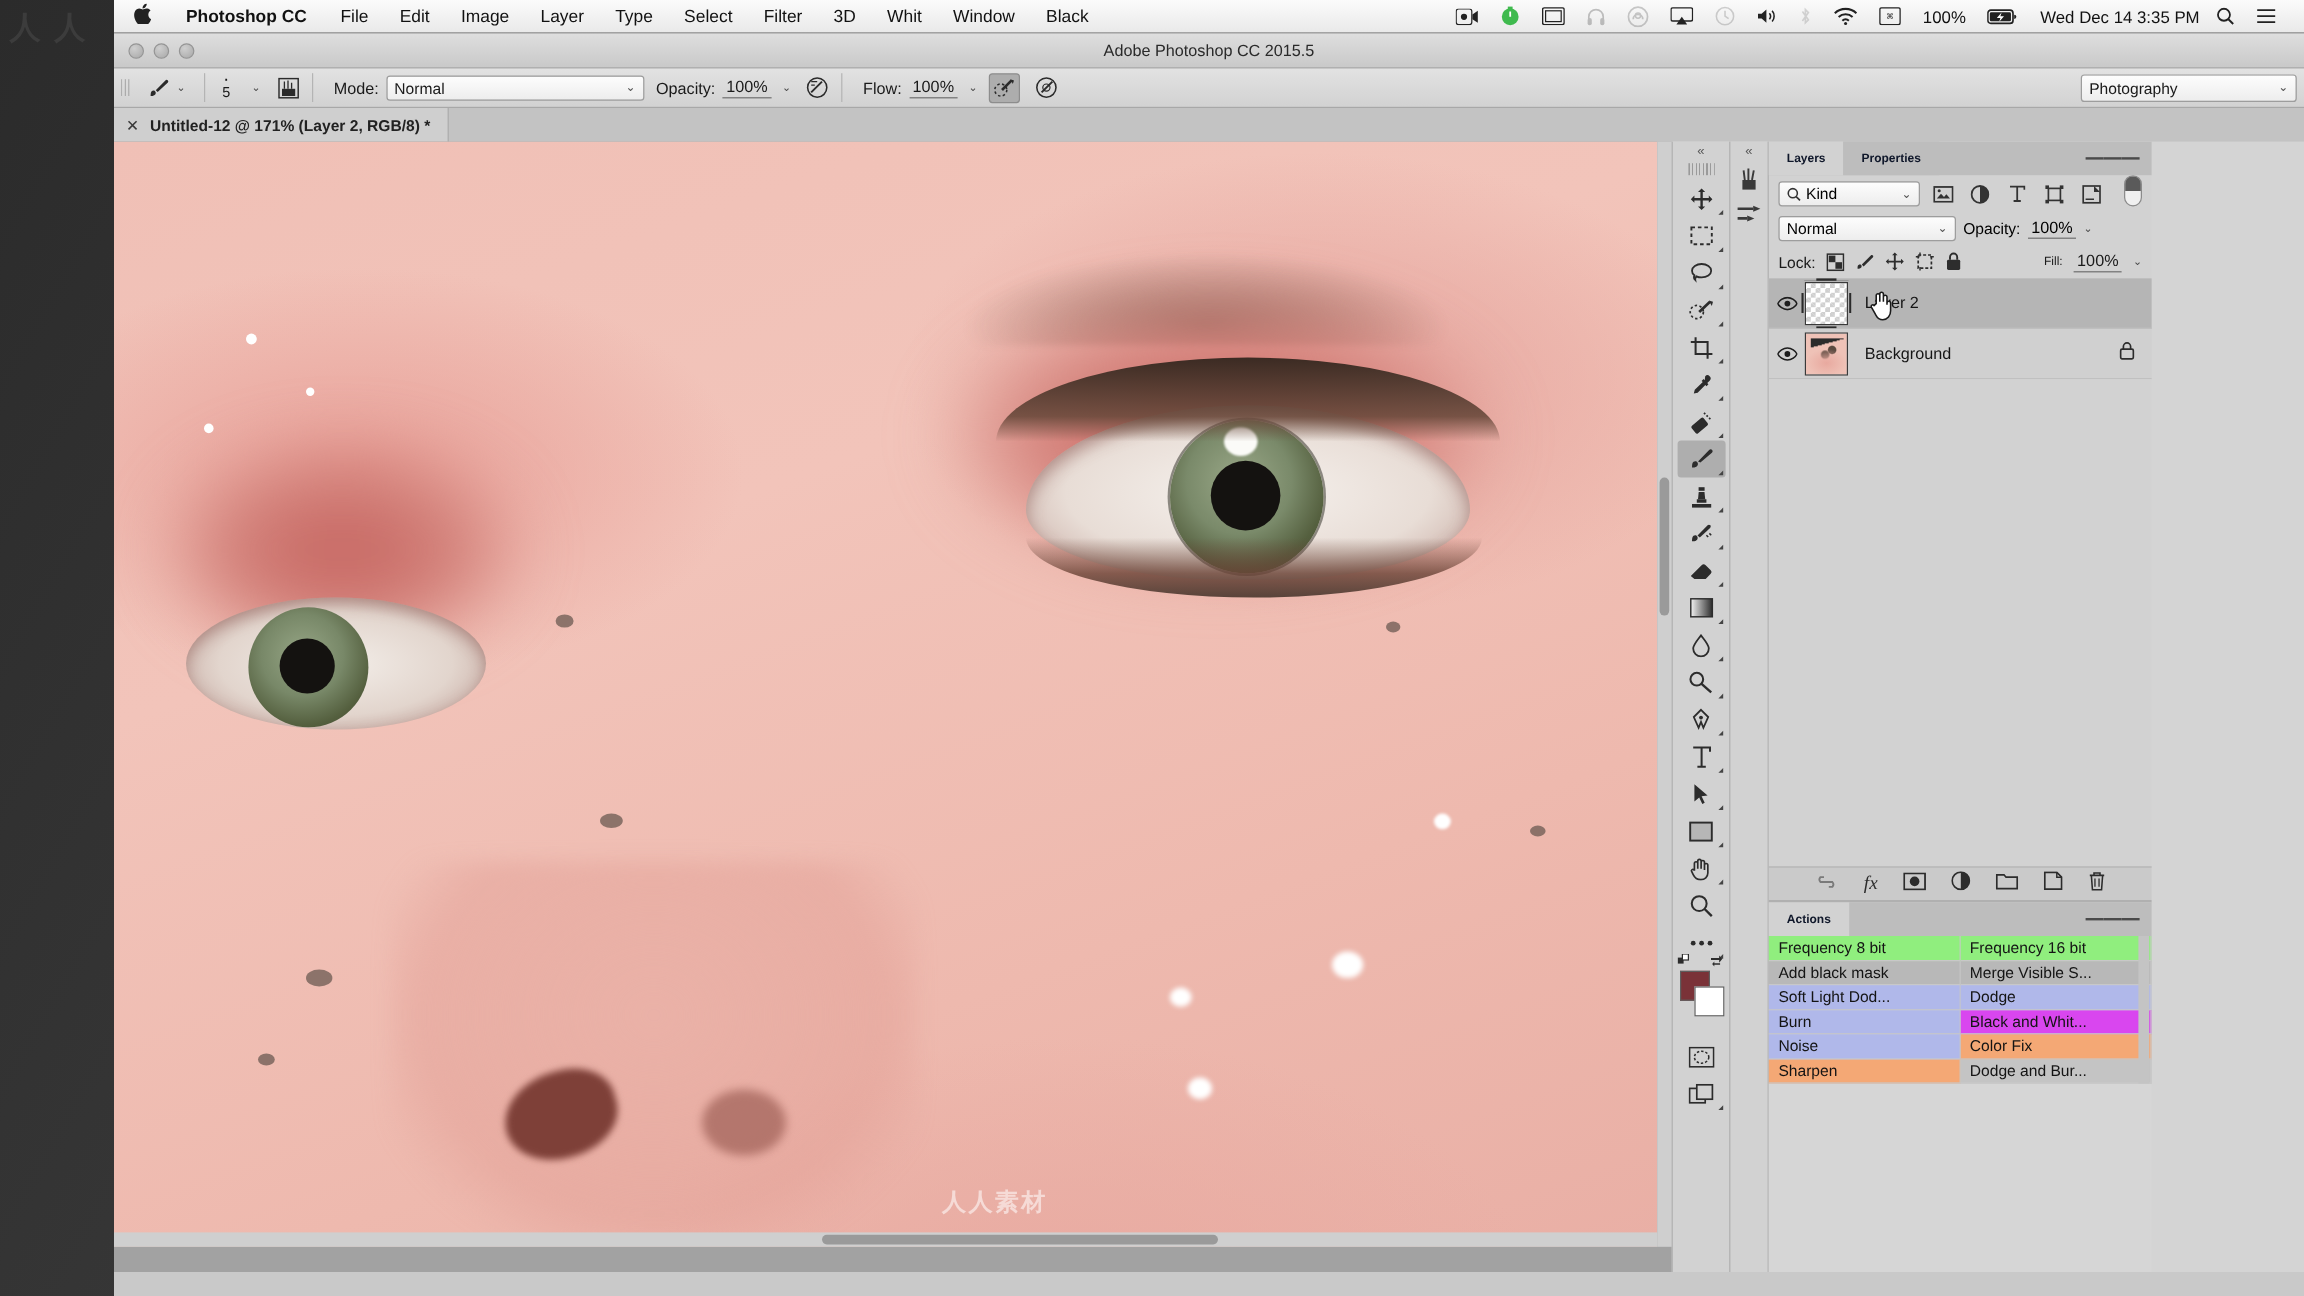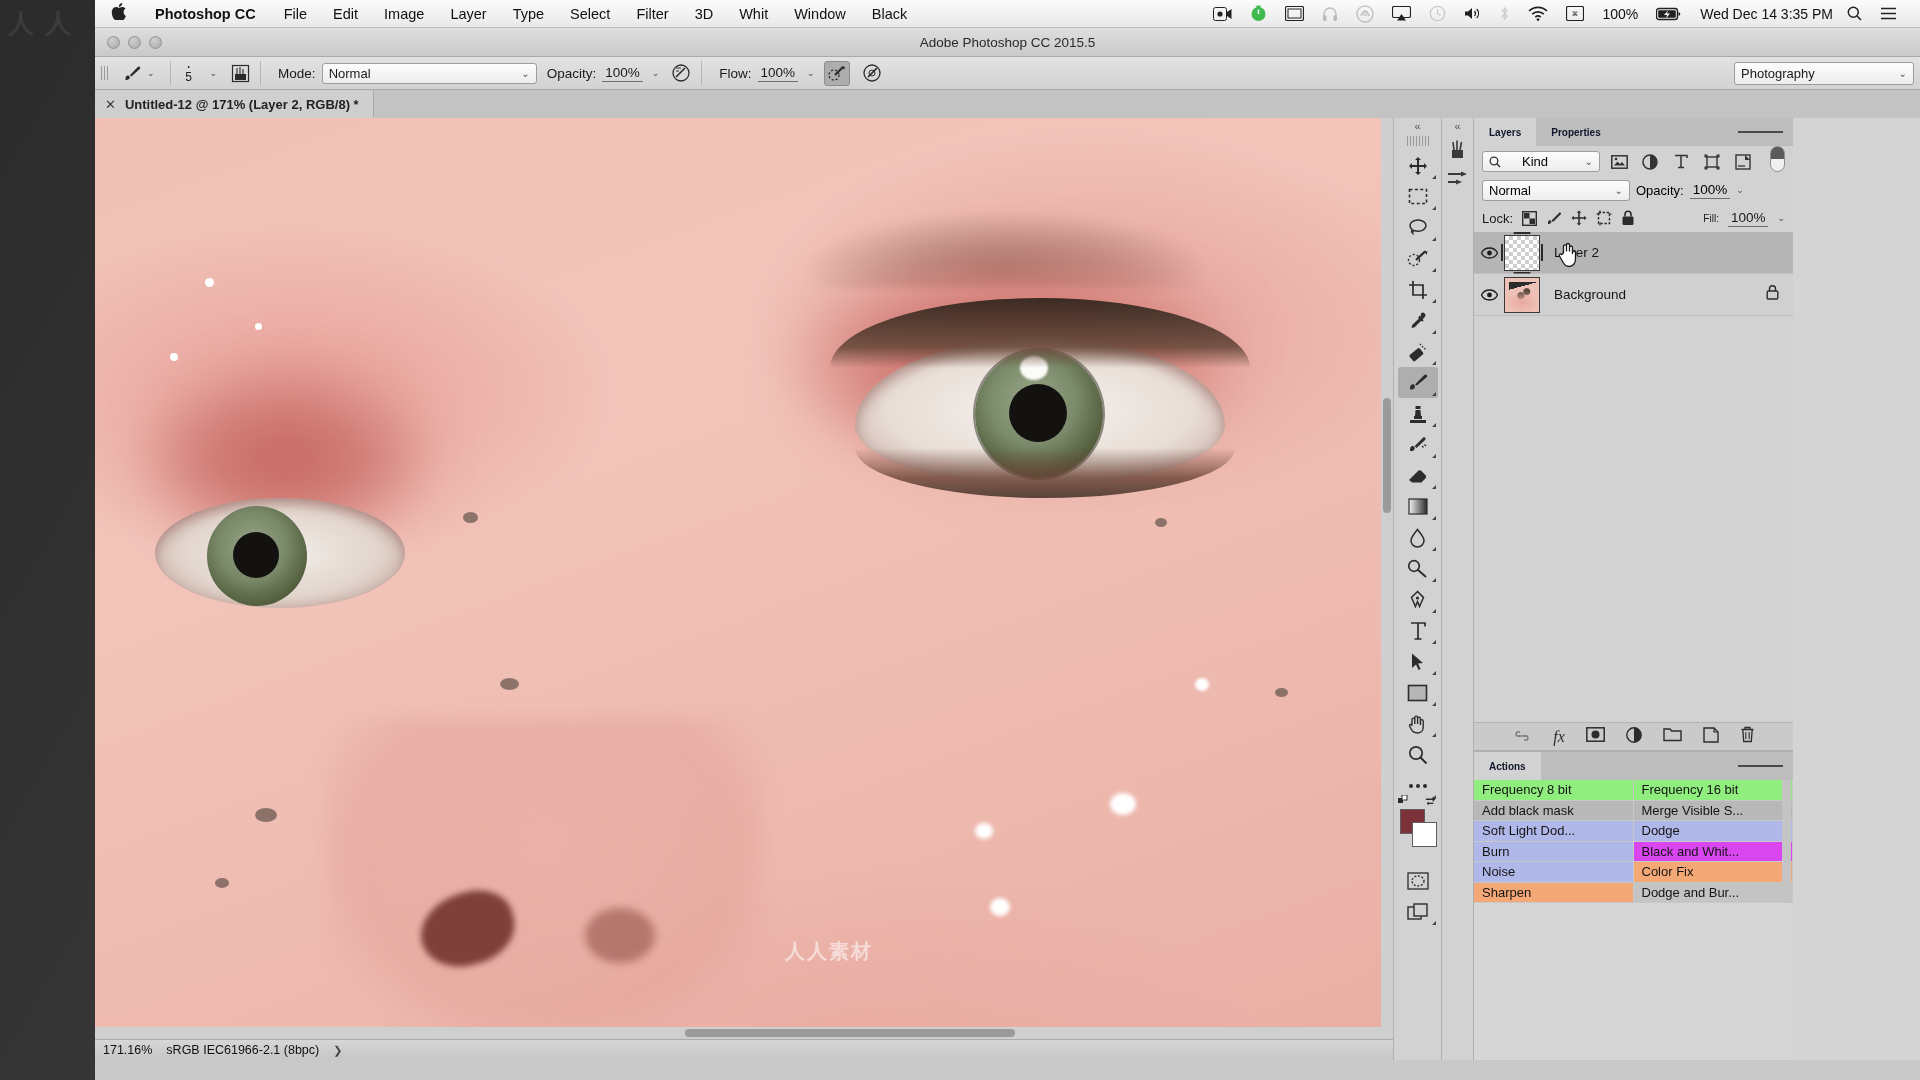--- a/index.html
+++ b/index.html
@@ -72,21 +72,21 @@
   .opt-sep { width:1px; height:24px; background:#b4b4b4; margin:0 7px; }
   .caret { font-size:9px; color:#4a4a4a; }
   .brushsize { display:flex; flex-direction:column; align-items:center;
      font-size:12px; line-height:1.0; width:22px; }
   .brushsize .dot { font-size:16px; line-height:8px; }
   .opt-label { margin:0 6px 0 10px; }
   .ps-select {
     height:21px; background:linear-gradient(#fdfdfd,#ededed);
     border:1px solid #9d9d9d; border-radius:3px;
     display:flex; align-items:center; padding:0 6px;
-    font-size:13px; min-width:60px; position:relative;gap:17px;
+    font-size:13px; min-width:60px; position:relative;
   }
   .ps-select .cv { margin-left:auto; padding-left:14px; font-size:10px; color:#555; }
   .numfield {
     border-bottom:1px solid #6f6f6f; padding:0 3px 1px 3px;
     font-size:13.5px; min-width:40px; text-align:left;
   }
   .tbtn { width:26px; height:25px; display:flex; align-items:center;
     justify-content:center; border-radius:3px; }
   .tbtn.on { background:#adadad; border:1px solid #8d8d8d; }
   .workspace { margin-left:auto; }
@@ -164,21 +164,21 @@
     filter:blur(3px); }
   .nose { position:absolute; left:230px; top:600px; width:440px; height:320px;
     background:radial-gradient(ellipse at 50% 40%, rgba(233,176,166,.9), rgba(222,150,141,.35) 62%, transparent 80%);
     filter:blur(8px); }
   .nostril-l { position:absolute; left:325px; top:775px; width:95px; height:72px;
     border-radius:55% 45% 50% 50%; background:#7e4038; filter:blur(3px); transform:rotate(-16deg); }
   .nostril-r { position:absolute; left:490px; top:790px; width:70px; height:55px;
     border-radius:50%; background:#8a4a41; filter:blur(4px); opacity:.55; }
   .glitter { position:absolute; border-radius:50%; background:#fff; filter:blur(.6px); }
   .freck { position:absolute; border-radius:50%; background:#6b5a52; opacity:.75; }
-  .wm-canvas { position:absolute; left:690px; top:820px; color:rgba(255,255,255,.55);
+  .wm-canvas { position:absolute; left:690px; top:870px; color:rgba(255,255,255,.55);
      font-size:20px; font-weight:bold; letter-spacing:2px; }
 
   
   .toolcol { width:48px; background:#d2d2d2; border-left:1px solid #b0b0b0;
     display:flex; flex-direction:column; align-items:center; }
   .toolcol .collapse { width:100%; height:16px; display:flex; align-items:center;
      justify-content:center; font-size:11px; color:#555; }
   .toolcol .grip2 { width:22px; height:10px; margin:2px 0 4px 0;
      background-image:repeating-linear-gradient(to right,#9a9a9a 0 1px,transparent 1px 3px); }
   .tool { width:40px; height:31px; display:flex; align-items:center; justify-content:center;
@@ -512,25 +512,20 @@
           <div class="freck" style="left:1060px;top:400px;width:12px;height:9px;"></div>
 
           <div class="wm-canvas">人人素材</div>
         </div>
         <div class="vscroll">
             <div class="thumb"></div>
           </div>
         <div class="hscroll">
             <div class="thumb"></div>
           </div>
-        <div class="statusbar">
-          <span>171.16%</span>
-          <span>sRGB IEC61966-2.1 (8bpc)</span>
-          <span class="arrow">❯</span>
-        </div>
       </div>
 
       <div class="toolcol">
         <div class="collapse">«</div>
         <div class="grip2"></div>
 
         <div class="tool">
           <svg width="20" height="20" viewBox="0 0 20 20">
               <path d="M10 1l3 3h-2v5h5V7l3 3-3 3v-2h-5v5h2l-3 3-3-3h2v-5H4v2l-3-3 3-3v2h5V4H7z" fill="#2c2c2c"></path>
             </svg>

